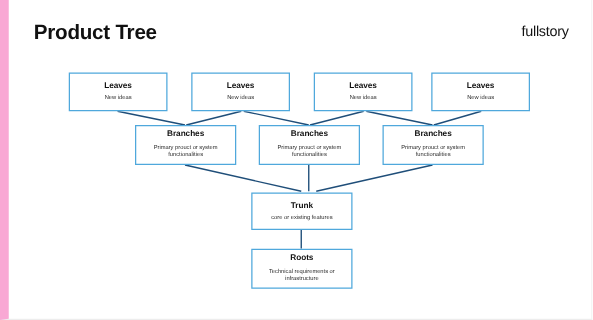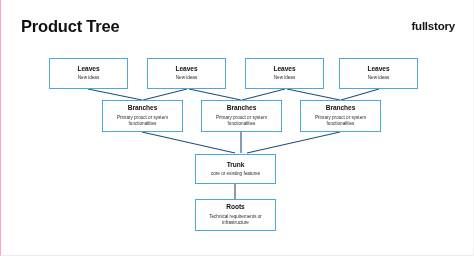--- a/index.html
+++ b/index.html
@@ -10,42 +10,42 @@
   body {
     font-family: "Liberation Sans", sans-serif;
   }
   #canvas {
     position: relative;
     width: 474px;
     height: 256px;
     background: #ffffff;
     overflow: hidden;
     box-sizing: border-box;
-    border-left: 1px solid #f9a8d4;
+    border-left: 7px solid #f9a8d4;
     border-right: 1px solid #f2f2f2;
     border-bottom: 1px solid #ededed;
   }
   
   #page-title {
     position: absolute;
     left: 20px;
     top: 18px;
     font-size: 16.5px;
     font-weight: bold;
     color: #111111;
     letter-spacing: -0.2px;
     line-height: 1;
     white-space: nowrap;
   }
   #brand-logo {
     position: absolute;
     right: 18px;
     top: 21px;
     font-size: 11.5px;
-    font-weight: 700;
+    font-weight: 400;
     color: #131313;
     letter-spacing: -0.2px;
     line-height: 1;
     white-space: nowrap;
   }
   
   #connectors {
     position: absolute;
     left: 0;
     top: 0;

